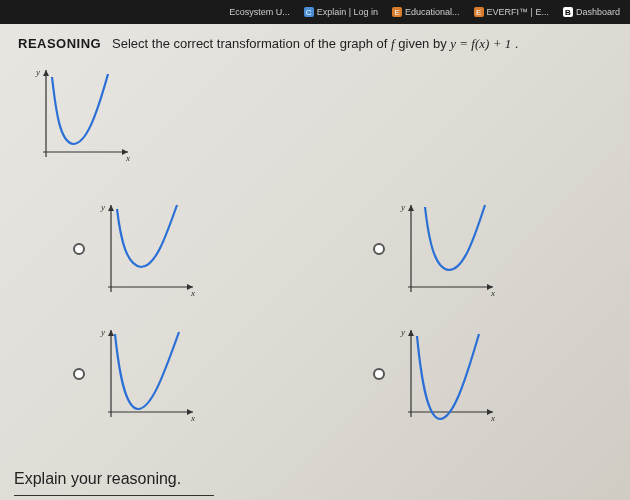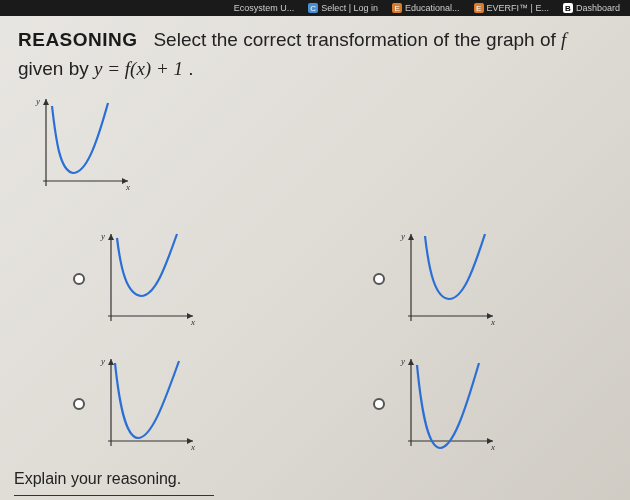--- a/index.html
+++ b/index.html
@@ -6,21 +6,21 @@
     body {
       font-family: Arial, sans-serif;
       width: 630px;
       height: 500px;
       background: linear-gradient(135deg, #e8e6e2 0%, #dfdcd6 50%, #d0ccc4 100%);
       overflow: hidden;
       position: relative;
     }
     .tabs-bar {
       background: #1a1a1a;
-      height: 16px;
+      height: 24px;
       display: flex;
       justify-content: flex-end;
       align-items: center;
       padding: 0 4px;
       gap: 2px;
       font-size: 9px;
     }
     .tab {
       display: flex;
       align-items: center;
@@ -39,21 +39,21 @@
       font-size: 8px;
       border-radius: 2px;
     }
     .tab-icon.c { background: #4a8fd4; color: #fff; }
     .tab-icon.e { background: #d97c2e; color: #fff; }
     .tab-icon.b { background: #fff; color: #000; font-weight: bold; }
     .content {
       padding: 10px 18px;
     }
     .prompt-line {
-      font-size: 19px;
+      font-size: 13px;
       color: #222;
       margin-bottom: 8px;
       line-height: 1.5;
     }
     .reasoning-label {
       font-weight: bold;
       color: #1a1a1a;
       letter-spacing: 0.5px;
     }
     .math-f { font-family: 'Times New Roman', serif; font-style: italic; }
@@ -117,21 +117,21 @@
   </style>
 </head>
 <body>
 
 <div class="tabs-bar">
   <div class="tab">
     <span>Ecosystem U...</span>
   </div>
   <div class="tab">
     <span class="tab-icon c">C</span>
-    <span>Select | Log in</span>
+    <span>Explain | Log in</span>
   </div>
   <div class="tab">
     <span class="tab-icon e">E</span>
     <span>Educational...</span>
   </div>
   <div class="tab">
     <span class="tab-icon e">E</span>
     <span>EVERFI™ | E...</span>
   </div>
   <div class="tab">

